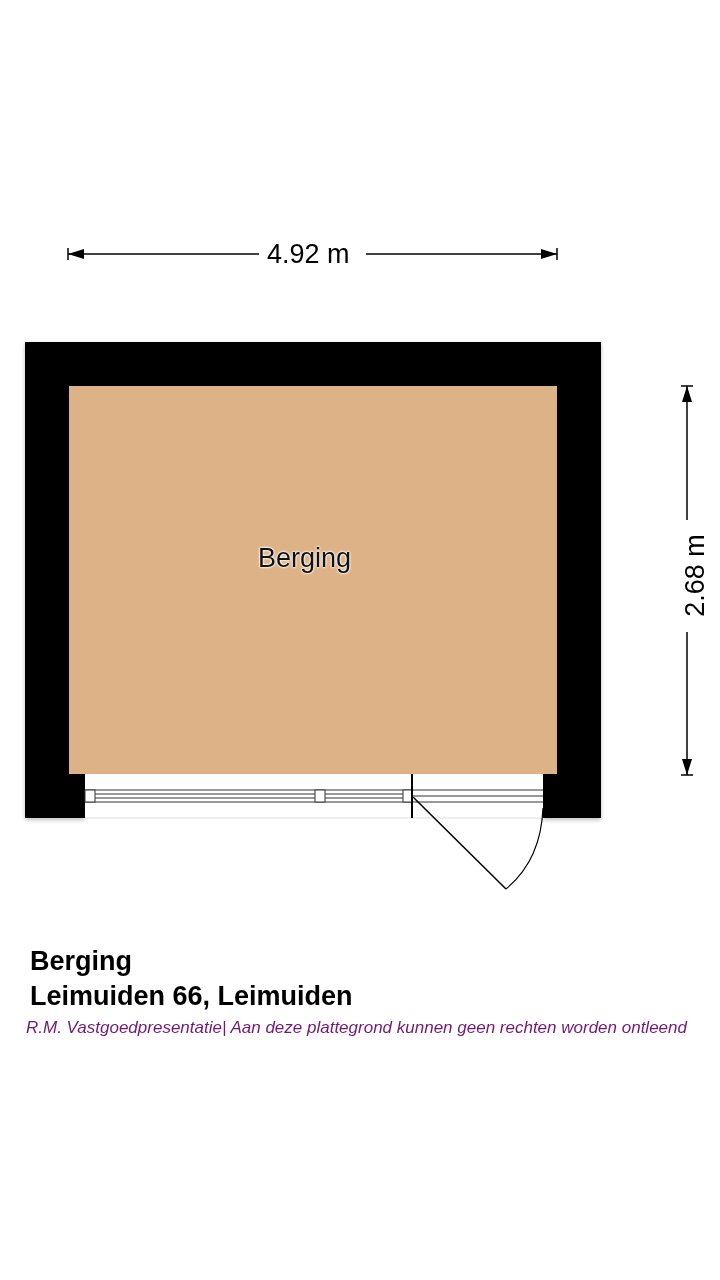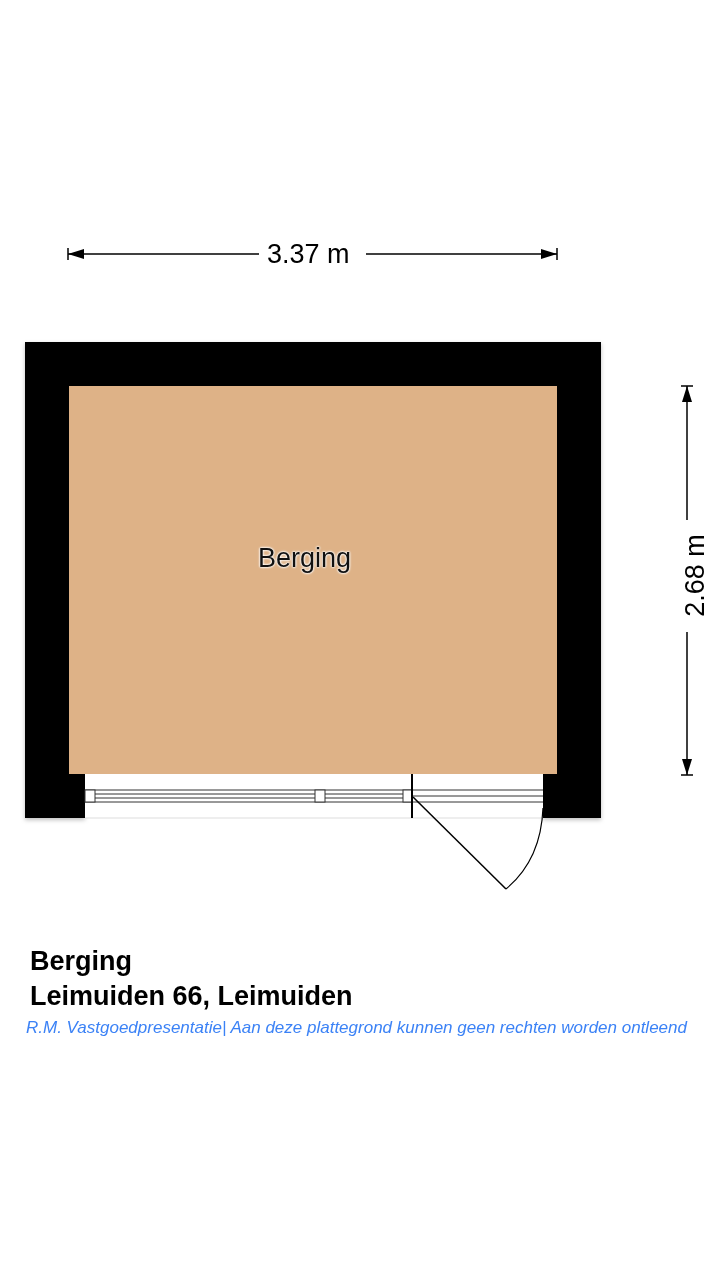--- a/index.html
+++ b/index.html
@@ -2,21 +2,21 @@
 <html><head>
 <meta charset="utf-8">
 <style>
   html, body { margin: 0; padding: 0; background: #ffffff; }
   body { width: 720px; height: 1280px; position: relative; overflow: hidden;
          font-family: "Liberation Sans", sans-serif; color: #000; }
   .abs { position: absolute; }
   .dim-label { font-size: 27px; background: #fff; padding: 0 8px; line-height: 1; }
   .room-label { font-size: 27px; color: #111; text-shadow: 0 0 2px #fff, 0 0 2px #fff, 0 0 3px #fff; }
   .title { font-weight: bold; font-size: 27px; left: 30px; }
-  .credit { font-style: italic; font-size: 17px; left: 26px; top: 1018px; color: #3b82f6; white-space: nowrap; }
+  .credit { font-style: italic; font-size: 17px; left: 26px; top: 1018px; color: #701a75; white-space: nowrap; }
 </style>
 </head>
 <body>
 
 <svg class="abs" style="left:0;top:0" width="720" height="920" viewBox="0 0 720 920">
   <defs>
     <filter id="sh" x="-5%" y="-5%" width="110%" height="115%">
       <feDropShadow dx="0" dy="2" stdDeviation="2" flood-color="#000" flood-opacity="0.25"></feDropShadow>
     </filter>
   </defs>
@@ -64,21 +64,21 @@
 
     <line x1="412" y1="774" x2="412" y2="818" stroke="#000" stroke-width="2"></line>
   </g>
 
   <g>
     <line x1="413" y1="797" x2="506" y2="889" stroke="#000" stroke-width="1.5"></line>
     <path d="M506 889 Q 541 860 543 808" fill="none" stroke="#000" stroke-width="1.2"></path>
   </g>
 </svg>
 
-<div class="abs dim-label" style="left:259px;top:241px;">3.37 m</div>
+<div class="abs dim-label" style="left:259px;top:241px;">4.92 m</div>
 
 <div class="abs dim-label" style="left:640px;top:562px;transform:rotate(-90deg);transform-origin:center;width:94px;text-align:center;">2.68 m</div>
 
 <div class="abs room-label" style="left:258px;top:543px;">Berging</div>
 
 <div class="abs title" style="top:946px;">Berging</div>
 <div class="abs title" style="top:981px;">Leimuiden 66, Leimuiden</div>
 <div class="abs credit">R.M. Vastgoedpresentatie| Aan deze plattegrond kunnen geen rechten worden ontleend</div>
 
 </body></html>

